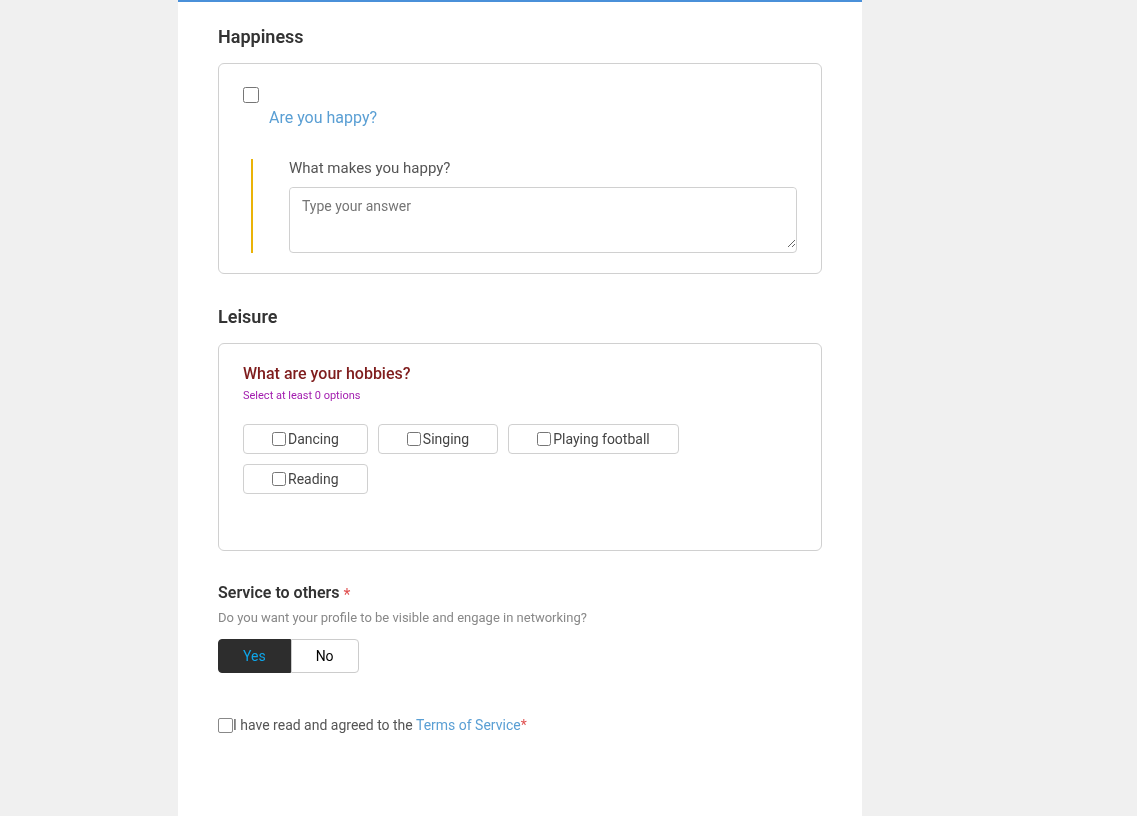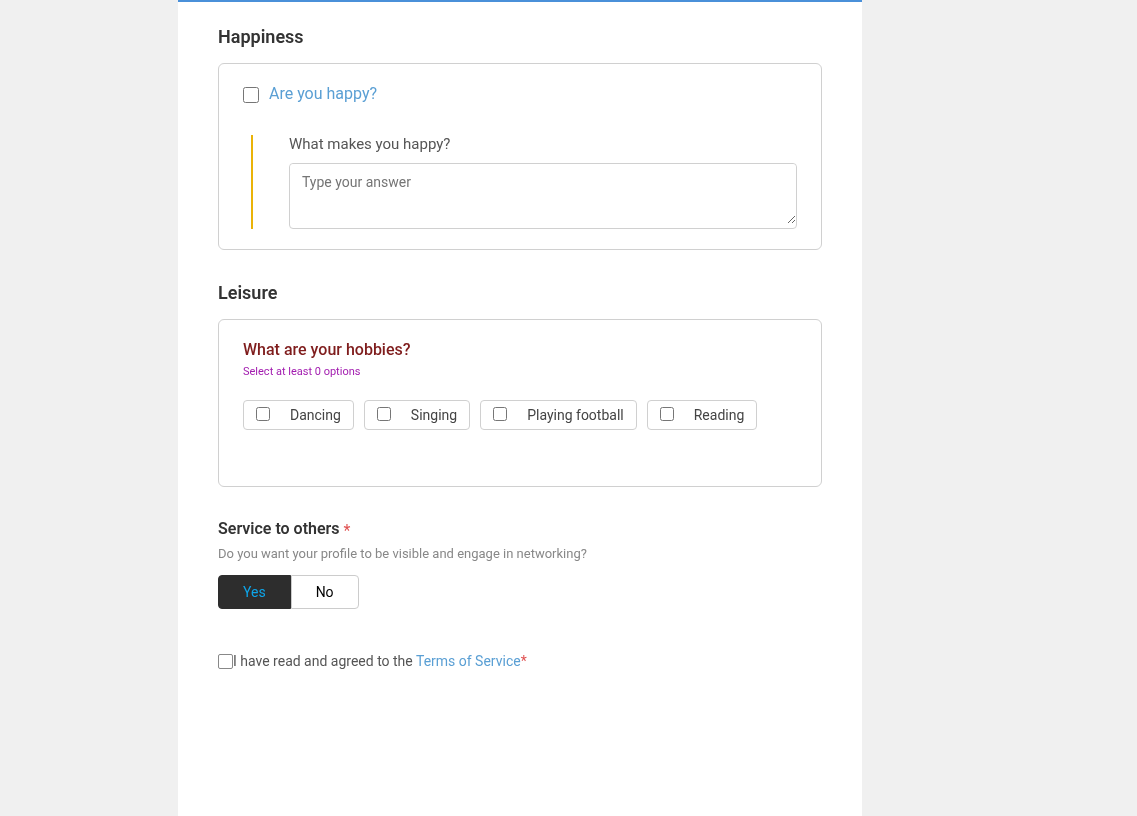--- a/index.html
+++ b/index.html
@@ -56,20 +56,21 @@
       display: flex;
       align-items: flex-start;
       gap: 10px;
       margin-bottom: 16px;
     }
 
     .question-text {
       font-size: 16px;
       color: #5a9fd4;
       font-weight: 400;
+      margin-top: 24px;
     }
 
     .sub-question {
       padding-left: 36px;
       border-left: 2px solid #eab308;
       margin-left: 8px;
       margin-top: 32px;
     }
 
     .sub-question-text {
@@ -112,25 +113,25 @@
     }
 
     .checkbox-options {
       display: flex;
       flex-wrap: wrap;
       gap: 10px;
     }
 
     .checkbox-option {
       display: flex;
-      align-items: flex-start;
-      gap: 20px;
+      align-items: center;
+      gap: 2px;
       border: 1px solid #d0d0d0;
       border-radius: 4px;
-      padding: 6px 12px;
+      padding: 6px 28px;
       cursor: pointer;
     }
 
     .checkbox-option input[type="checkbox"] {
       width: 14px;
       height: 14px;
       cursor: pointer;
       accent-color: #333;
     }
 

